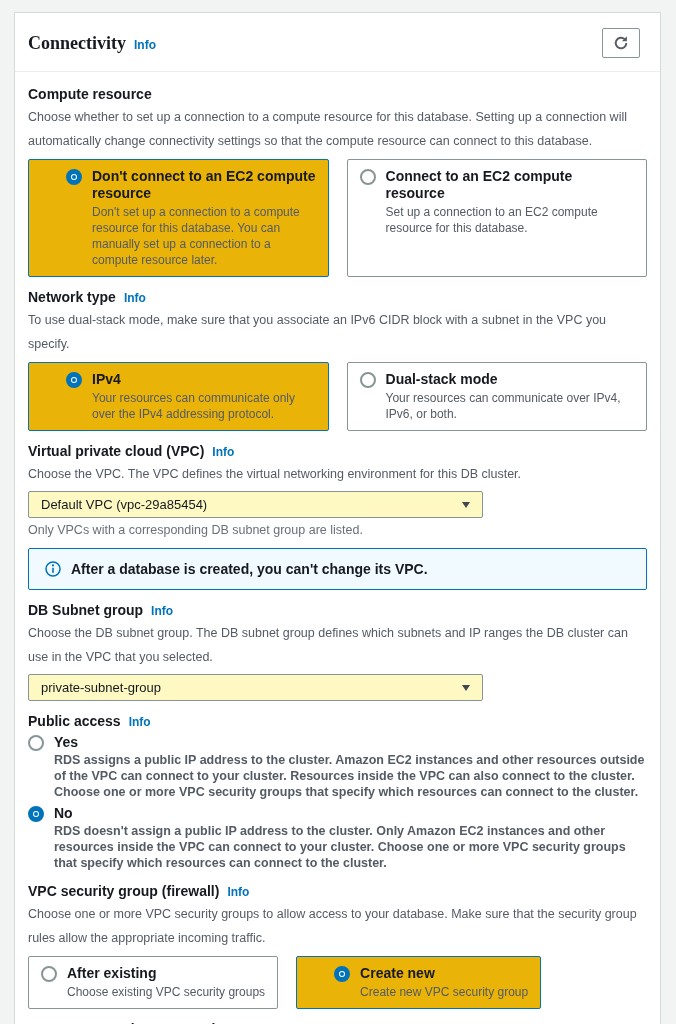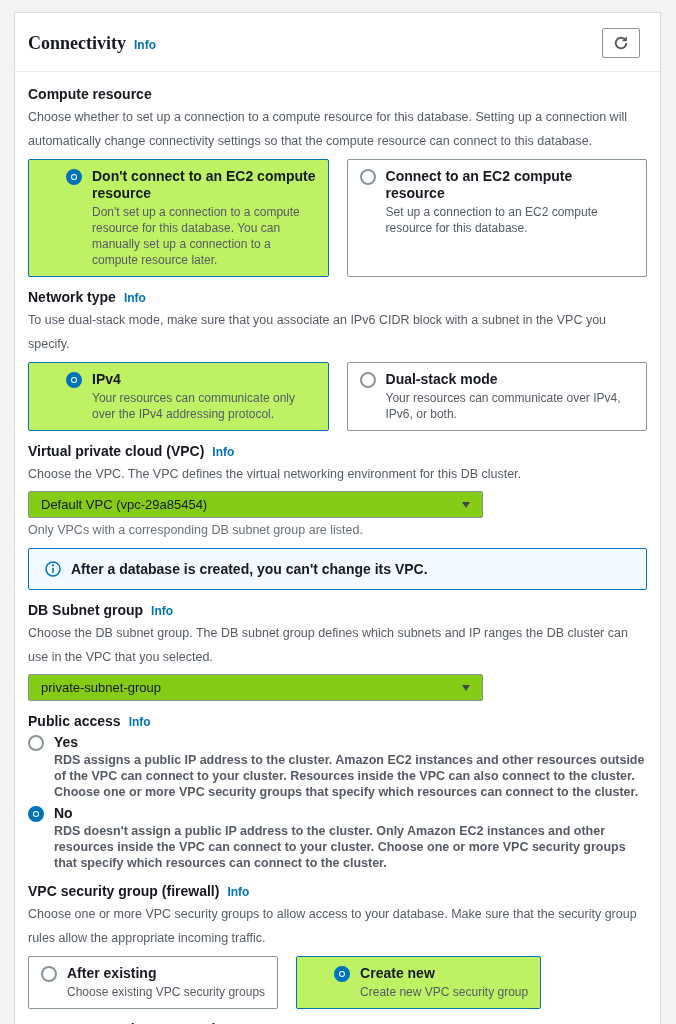--- a/index.html
+++ b/index.html
@@ -28,33 +28,33 @@
   .section { margin-bottom:11px; }
   .field-label-row { display:flex; align-items:baseline; gap:8px; margin-bottom:2px; }
   .field-label { font-size:14px; font-weight:700; color:#16191f; line-height:18px; }
   .field-desc { font-size:12.5px; line-height:24px; color:#545b64; margin:0 0 6px 0; }
   .cards { display:flex; gap:18px; }
   .opt-card {
     width:301px; border:1px solid #879596; border-radius:2px;
     padding:8px 12px; display:flex; gap:10px; cursor:pointer; background:#fff;
     align-items:flex-start;
   }
-  .opt-card.selected { border-color:#0073bb; background:#bef264;padding-left:37px; }
+  .opt-card.selected { border-color:#0073bb; background:#eab308;padding-left:37px; }
   .opt-card.fit { width:auto; }
   .opt-card.fit .opt-desc { white-space:nowrap; }
   .opt-title { font-size:14px; font-weight:700; line-height:17px; color:#16191f; }
   .opt-desc { font-size:12px; line-height:16px; color:#545b64; margin-top:2px; }
   .radio { width:16px; height:16px; border-radius:50%; flex:none; margin-top:1px; cursor:pointer; }
   .radio.off { border:2px solid #879596; background:#fff; }
   .radio.on  { border:5px solid #0073bb; background:#fff; position:relative; }
   .radio.on::after { content:""; position:absolute; inset:1px; border-radius:50%; background:#0073bb; }
   .select {
     width:455px; height:27px; border:1px solid #879596; border-radius:2px;
     display:flex; align-items:center; justify-content:space-between;
-    padding:0 12px; font-size:13px; color:#16191f; cursor:pointer; background:#84cc16;
+    padding:0 12px; font-size:13px; color:#16191f; cursor:pointer; background:#fef9c3;
   }
   .caret-down {
     width:0; height:0; border-left:4.5px solid transparent;
     border-right:4.5px solid transparent; border-top:6px solid #414750;
   }
   .helper-text { font-size:12.5px; line-height:16px; color:#687078; margin-top:4px; }
   .alert {
     margin-top:10px; border:1px solid #0073bb; background:#f1faff; border-radius:2px;
     display:flex; align-items:center; gap:10px; padding:12px 16px;
   }

